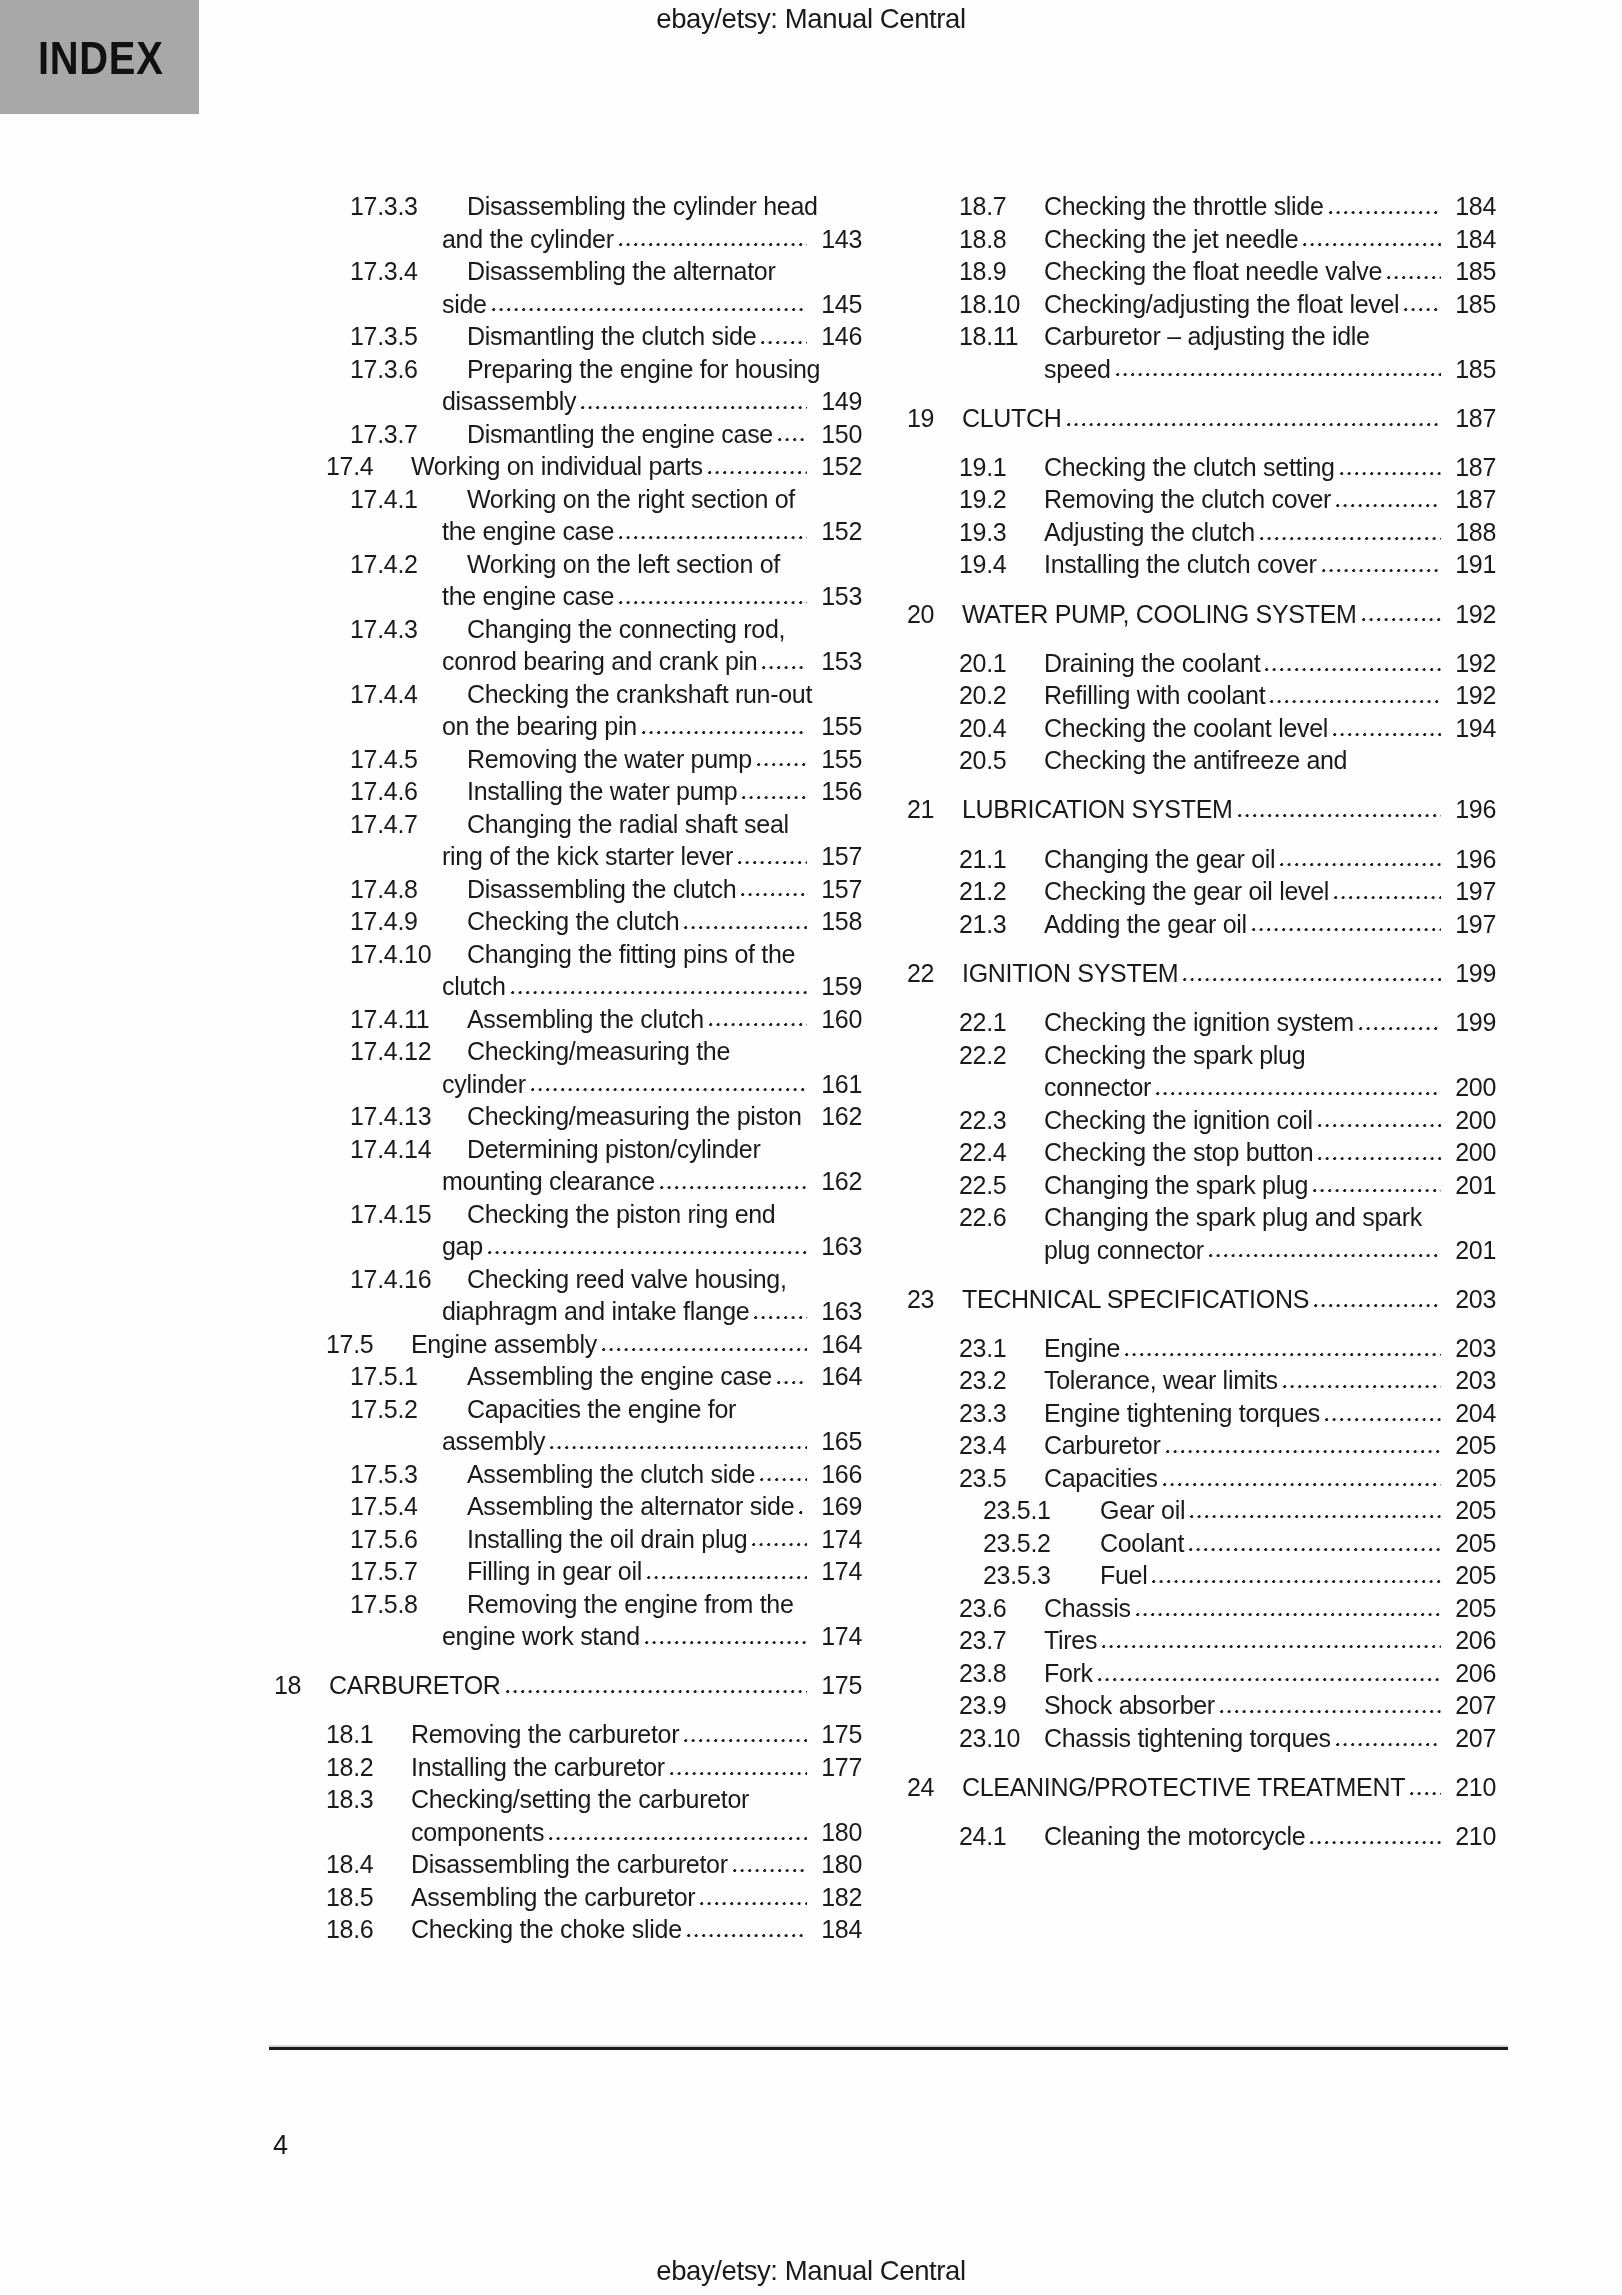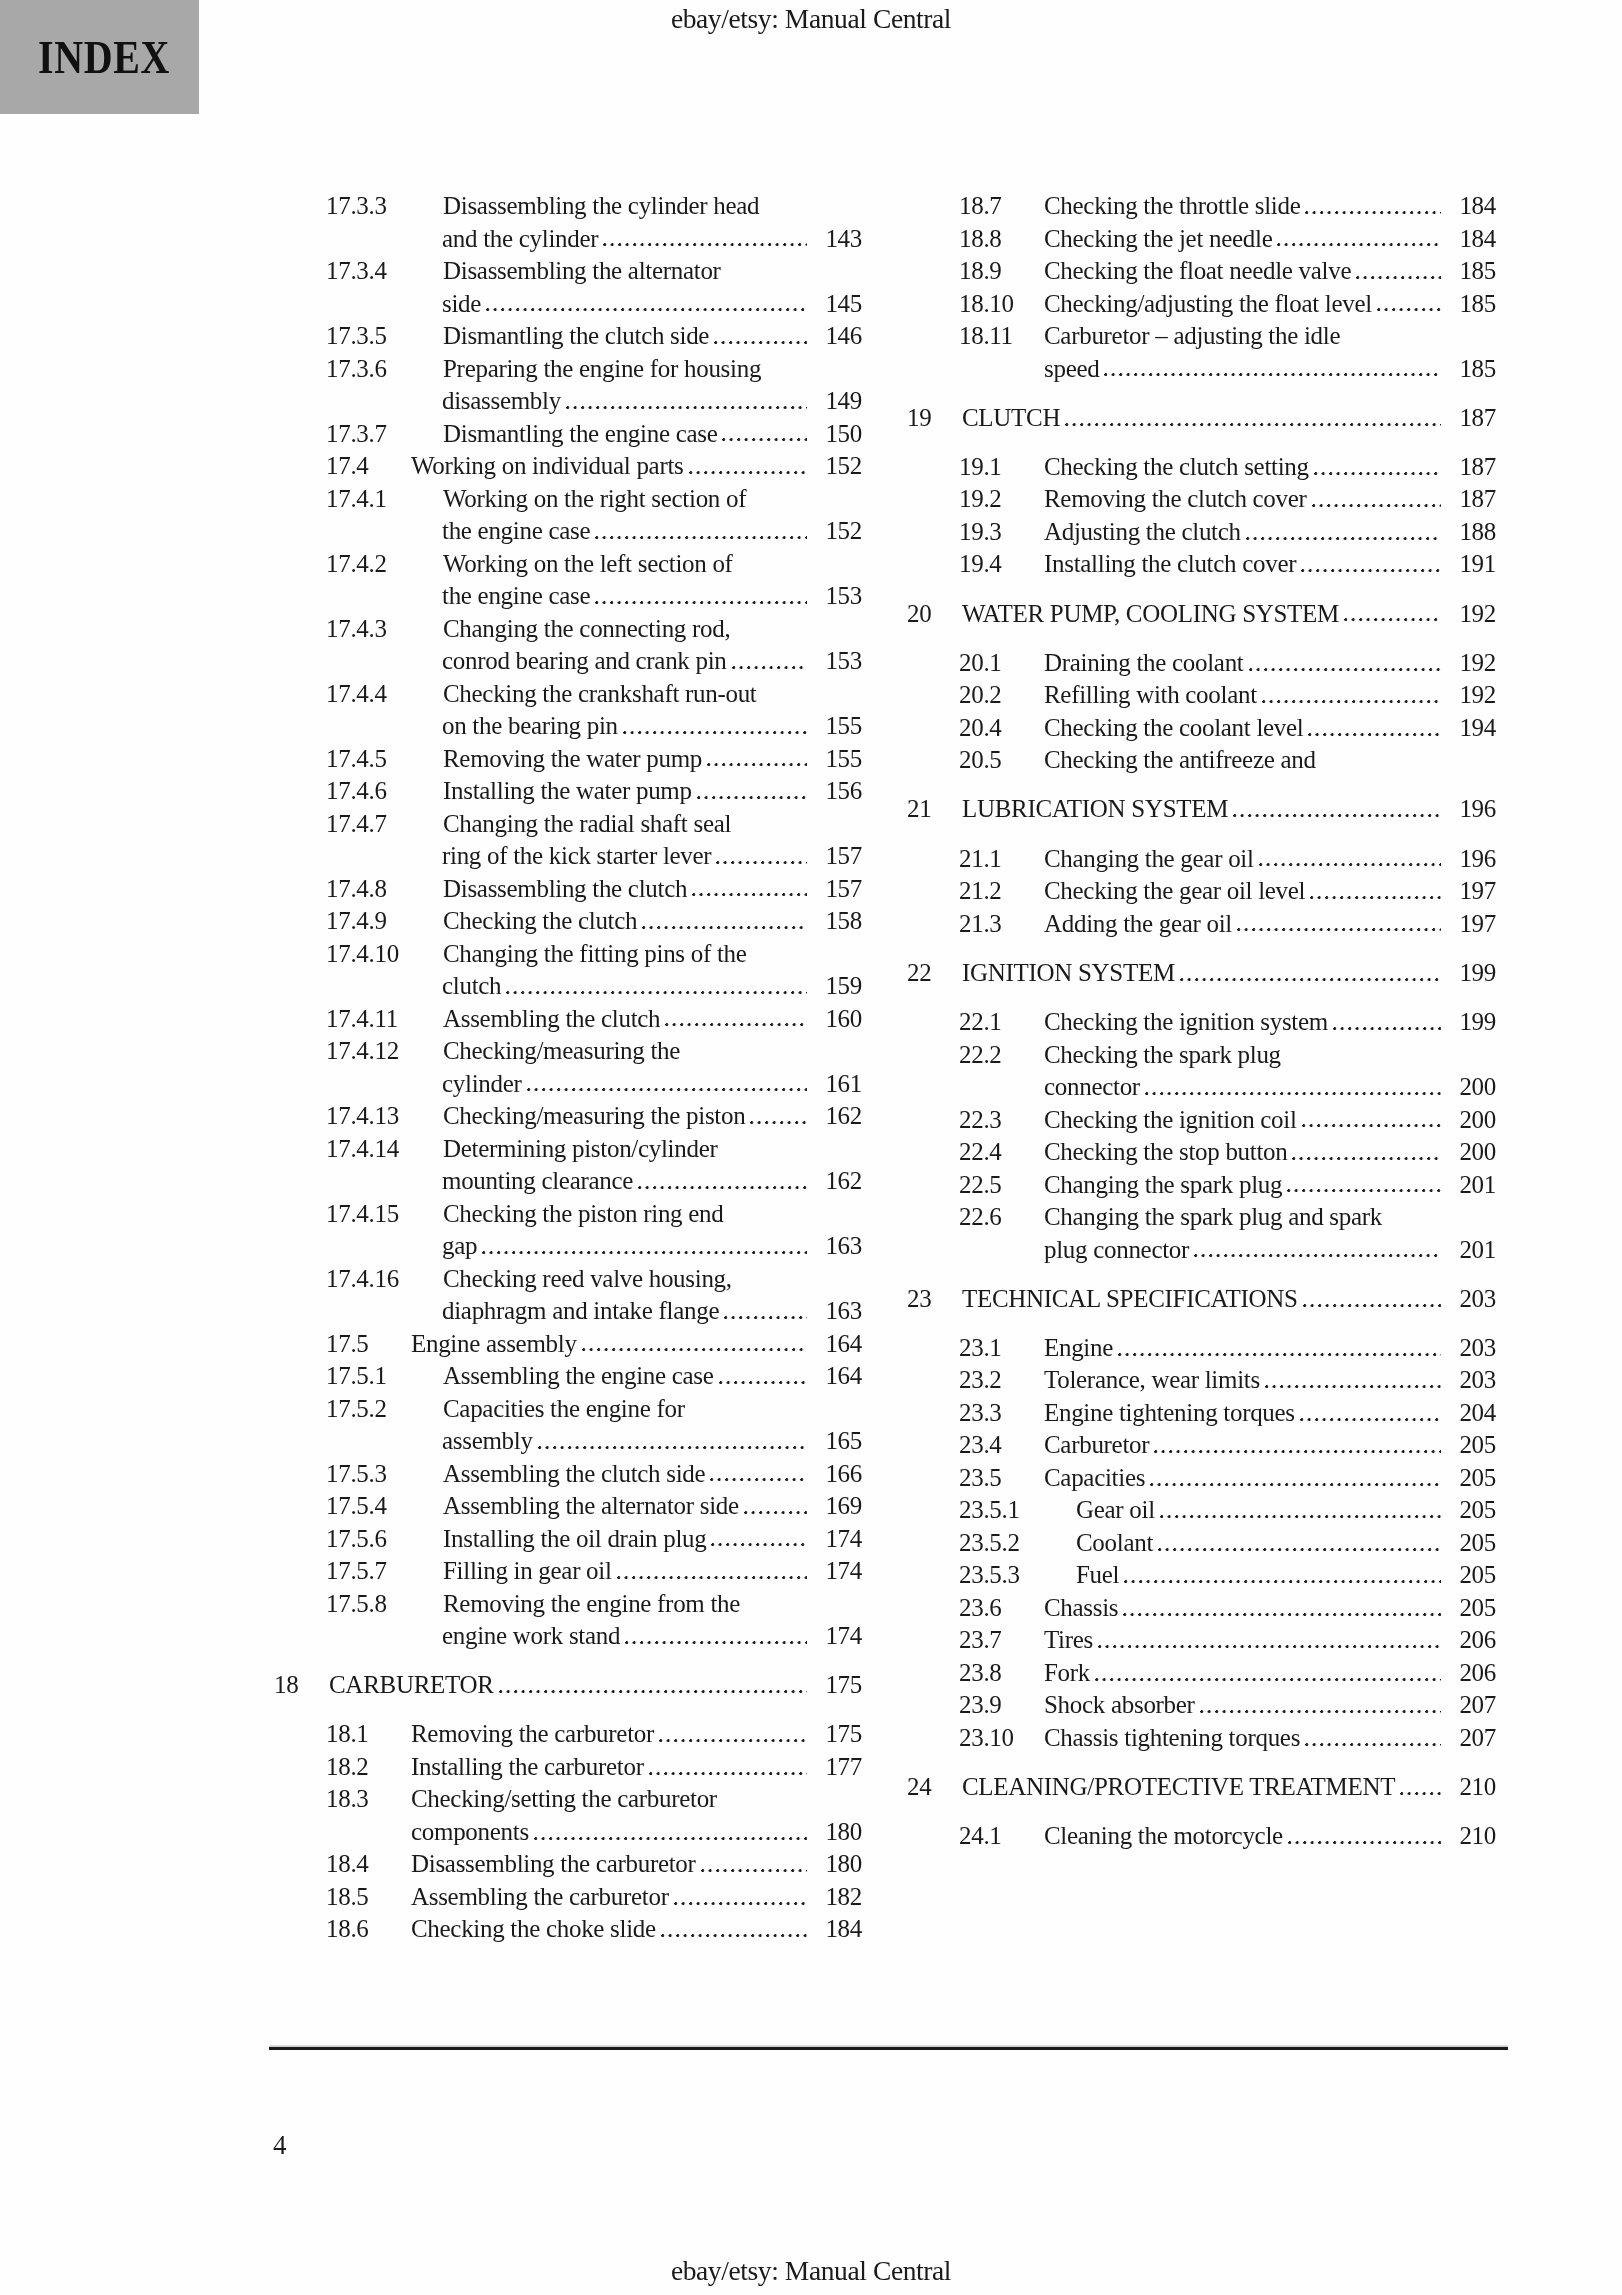--- a/index.html
+++ b/index.html
@@ -1,18 +1,18 @@
 <!DOCTYPE html>
 <html style="--ink: #1a1a1a; --index-bg: #a8a8a8;font-size:13.3px"><head>
 <meta charset="utf-8">
 <style>
   html,body { margin:0; padding:0; background:#ffffff; }
   .page {
     position:relative; width:1622px; height:2295px; background:#fefefe;
-    font-family:Liberation Serif, serif;
+    font-family:Liberation Sans, sans-serif;
     color:var(--ink,#1a1a1a); overflow:hidden;
   }
   .index-box {
     position:absolute; left:0; top:0; width:199px; height:114px;
     background:var(--index-bg,#a8a8a8); display:flex; align-items:center;
   }
   .index-label {
     font-size:47px; font-weight:bold; letter-spacing:0.8px; margin-left:38px;
     transform:scaleX(0.85); transform-origin:left center; color:#111;
   }
@@ -22,21 +22,21 @@
   }
   .col { position:absolute; top:190px; font-size:25px; letter-spacing:-0.3px; }
   .col-left  { left:274px;  width:588px; }
   .col-right { left:907px; width:589px; }
   .row { display:flex; height:32.5px; line-height:32.5px; white-space:nowrap; overflow:hidden; }
   .row.l2, .row.l3 { padding-left:52px; }
   .row.l1 { margin-top:16.7px; margin-bottom:16.7px; }
   .num { flex:0 0 auto; }
   .l1 > .num { width:55px; }
   .l2 > .num { width:85px; }
-  .l3 > .num { width:117px; }
+  .l3 > .num { width:117px;margin-left:24px; }
   .row.cont { }
   .row.cont.l2 { padding-left:137px; }
   .row.cont.l3 { padding-left:168px; }
   .title { flex:0 0 auto; }
   .dots {
     flex:1 1 0; min-width:0; margin-left:5px; margin-right:11.7px;
     background-image:radial-gradient(circle at 1.7px 1.7px, #1b1b1b 1.3px, transparent 1.7px);
     background-size:7.5px 4.2px; background-repeat:repeat-x;
     background-position:left bottom 7.5px;
   }

